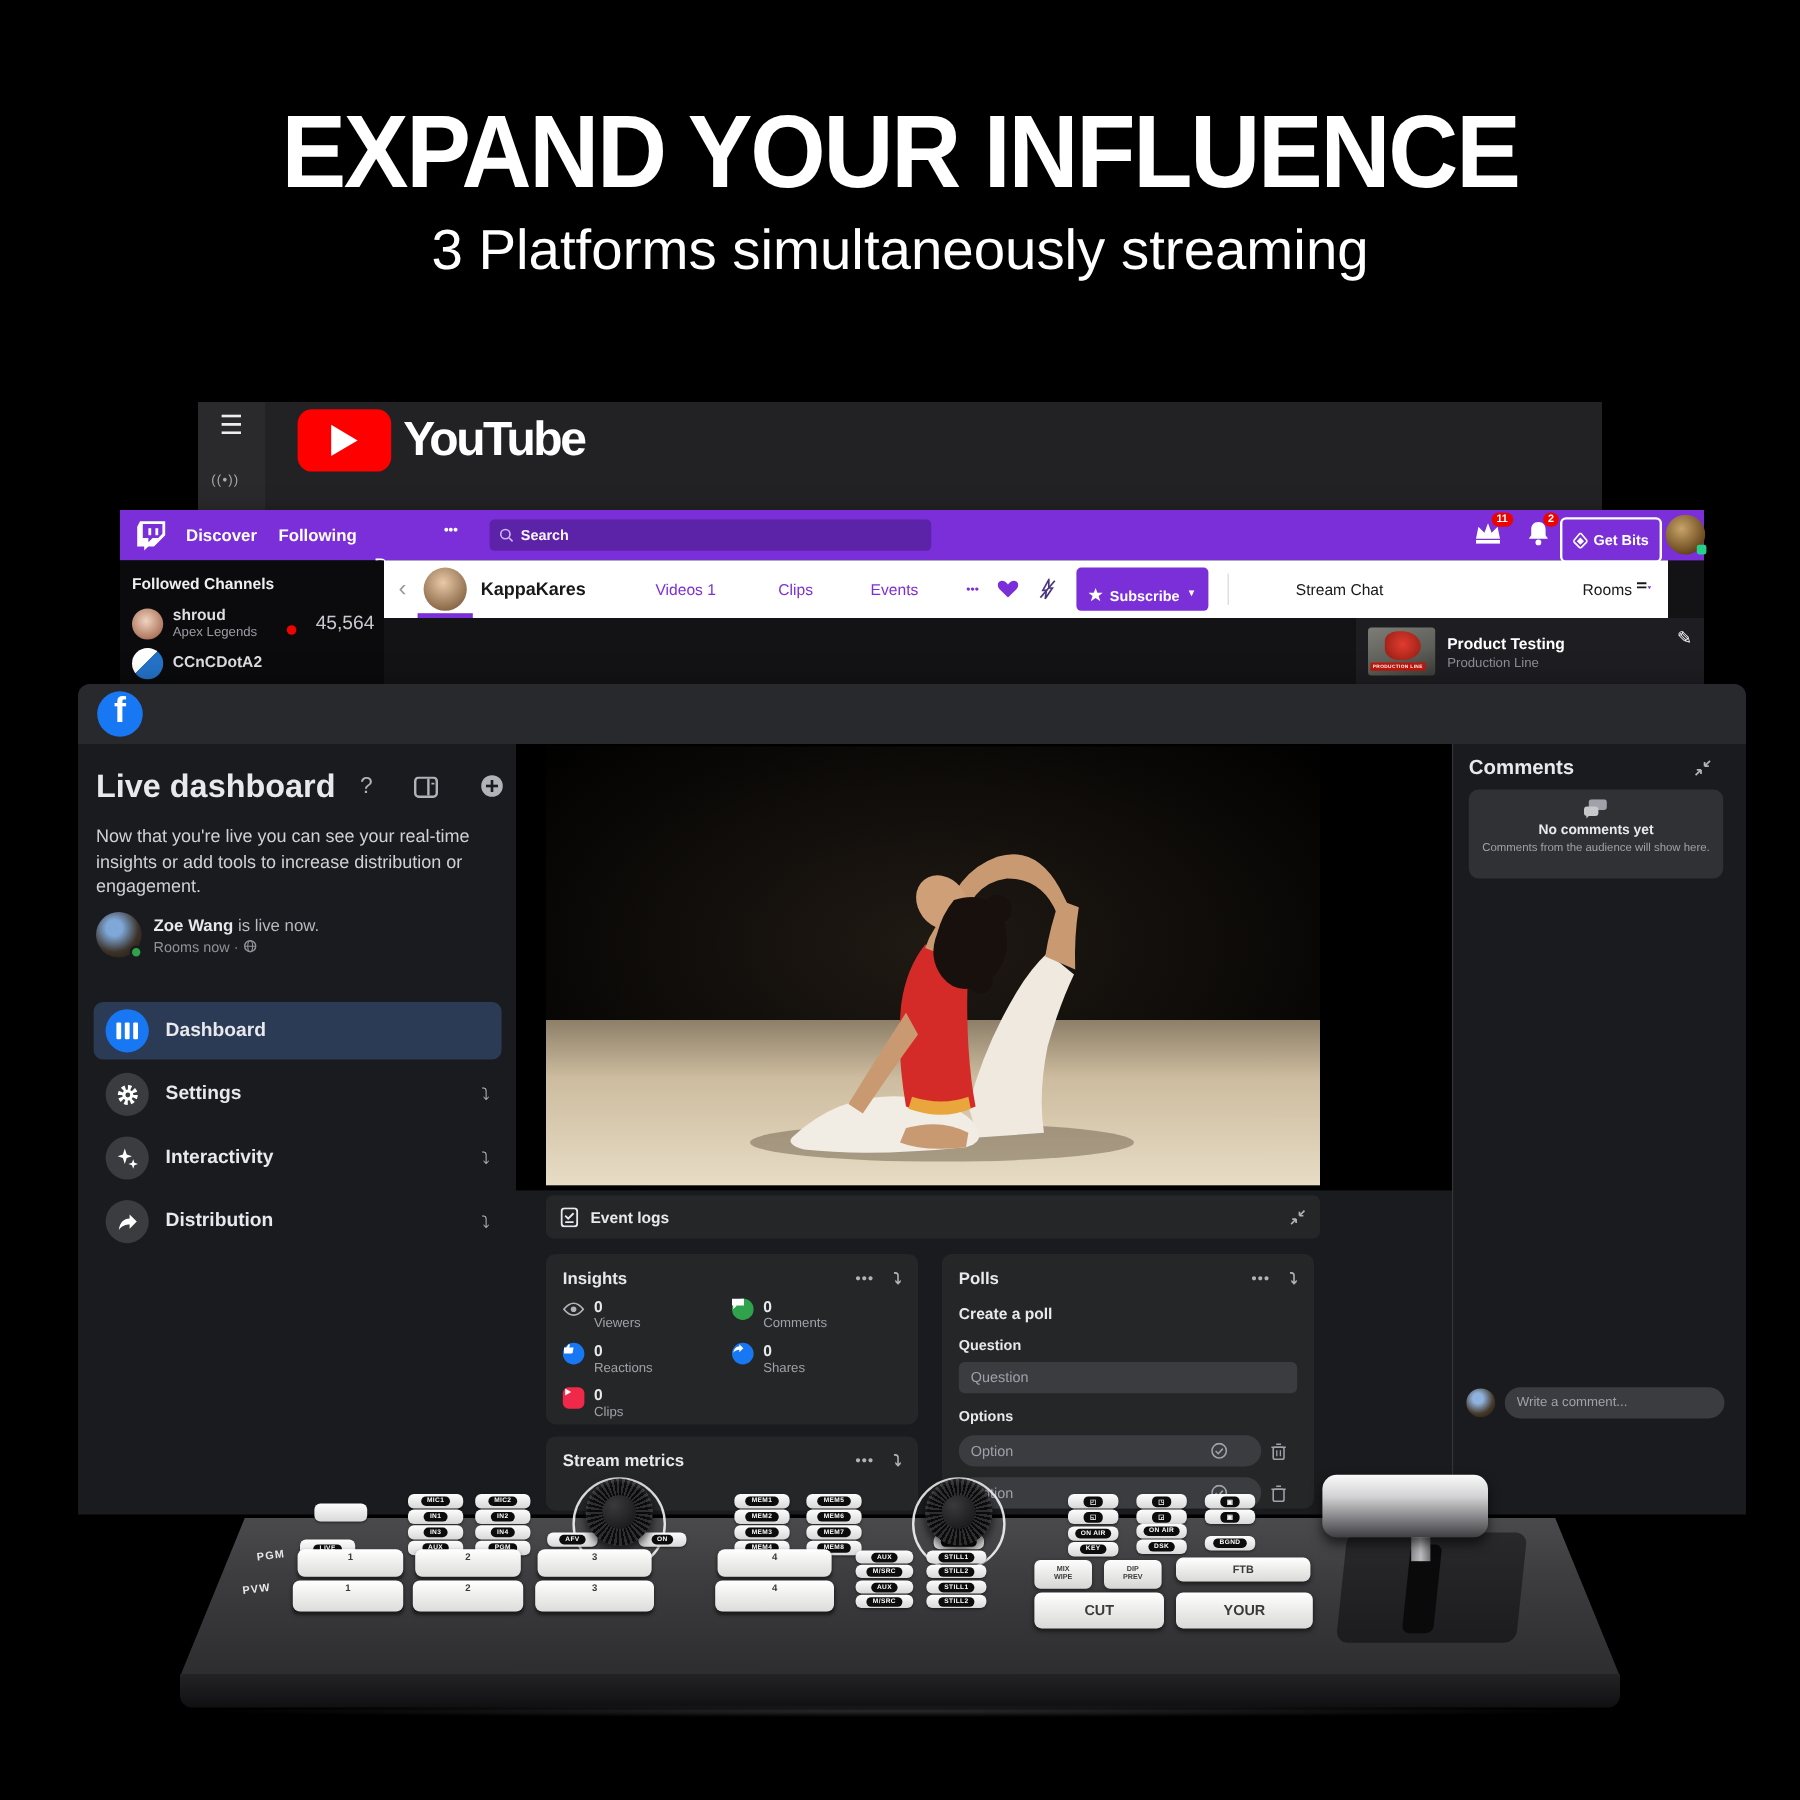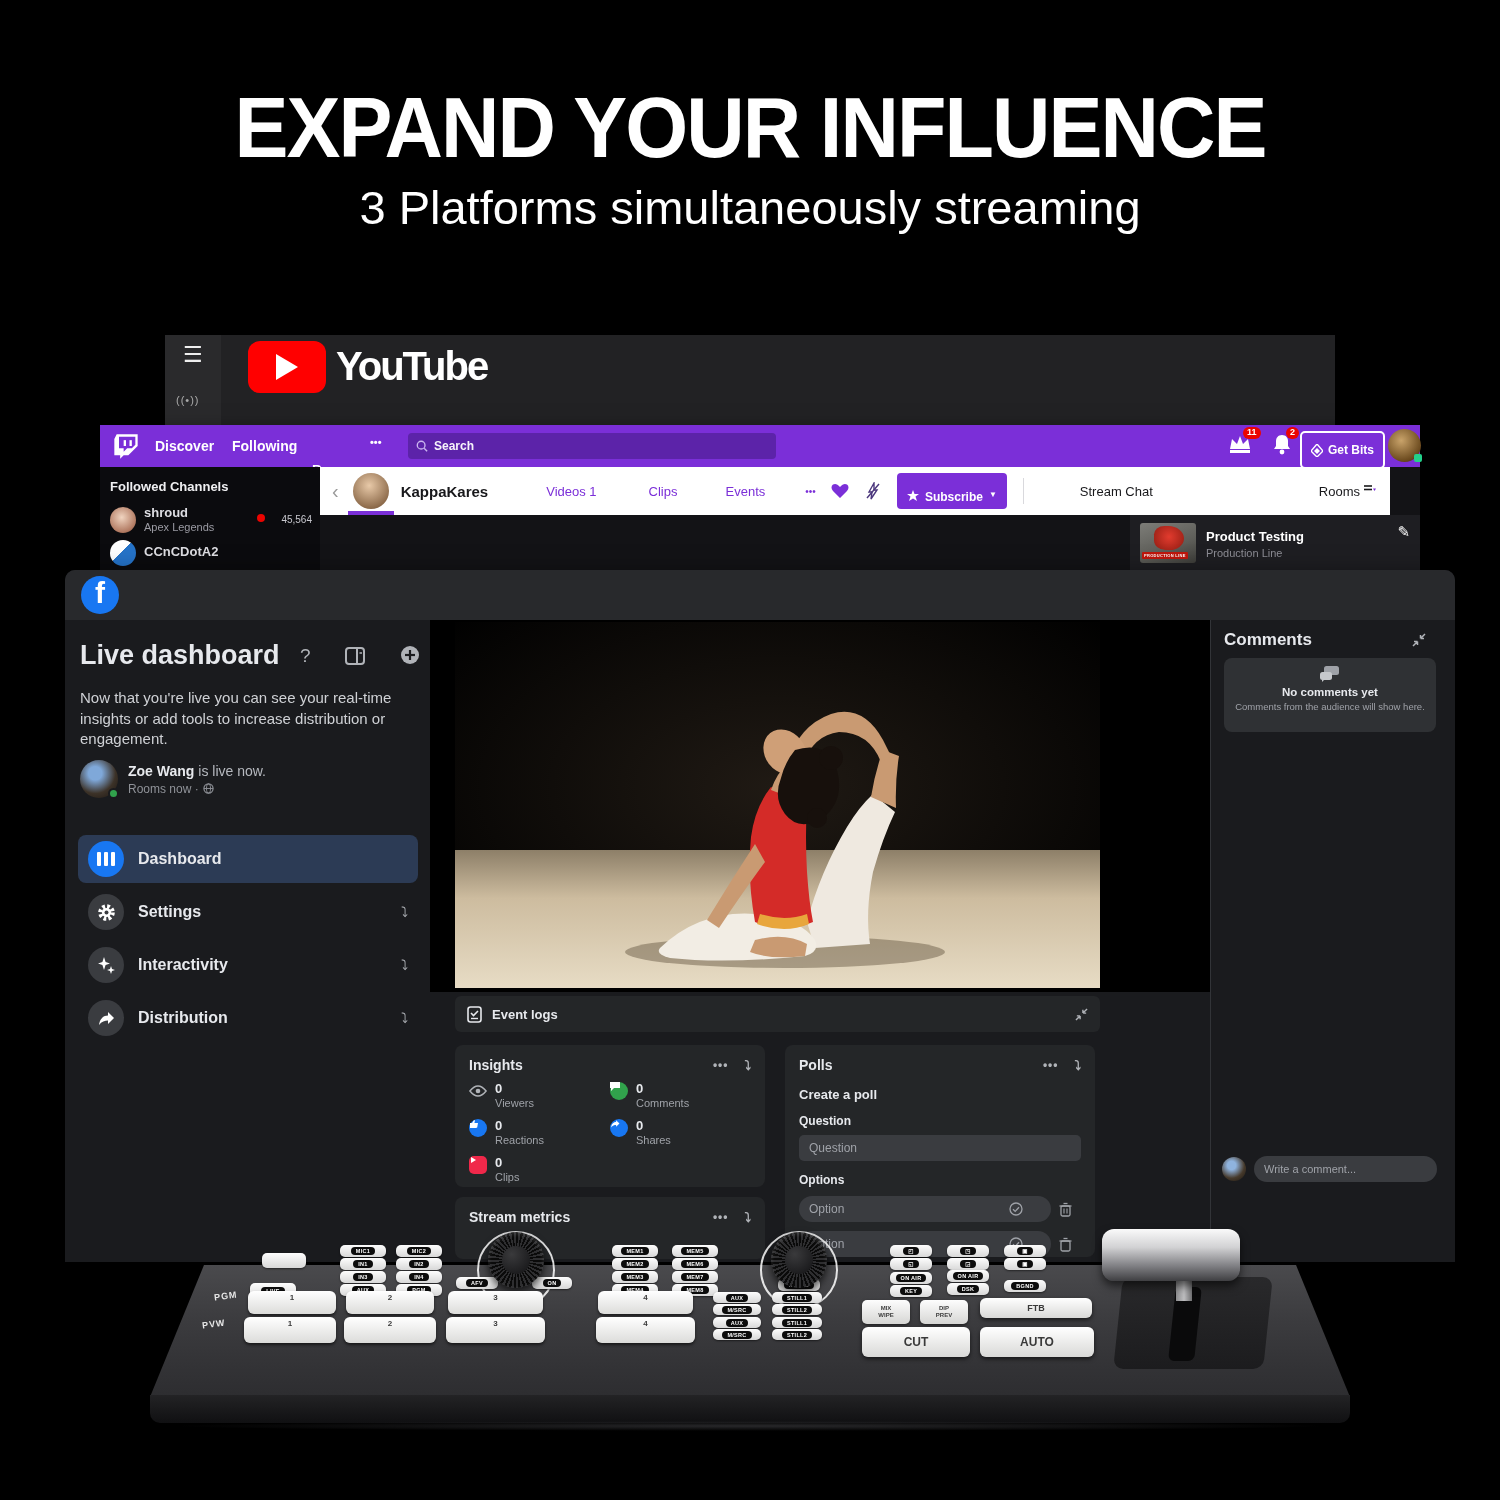--- a/index.html
+++ b/index.html
@@ -43,21 +43,21 @@
   .streamchat{color:#18181b;font-size:13px}
   .rooms{color:#18181b;font-size:13px;display:flex;align-items:flex-start;gap:4px}
 
   .tw-side{left:100px;top:467px;width:220px;height:103px;background:#0b0b0e;overflow:hidden}
   .tw-side h3{color:#efeff1;font-size:13px;font-weight:700;margin:12px 0 10px 10px}
   .fc-row{display:flex;align-items:center;padding:2px 8px 2px 10px;gap:8px}
   .fc-av1{width:26px;height:26px;border-radius:50%;background:radial-gradient(circle at 45% 40%,#f0d4c0,#b07860 70%,#5c3828);flex:none}
   .fc-av2{width:26px;height:26px;border-radius:50%;background:linear-gradient(135deg,#fff 45%,#2573c9 45%);flex:none}
   .fc-name{color:#dedee3;font-size:13px;font-weight:700;line-height:1.15}
   .fc-game{color:#9b9ba3;font-size:11px;line-height:1.15}
-  .fc-count{margin-left:auto;color:#c8c8ce;font-size:10px;display:flex;align-items:flex-start;gap:16px}
+  .fc-count{margin-left:auto;color:#c8c8ce;font-size:16px;display:flex;align-items:flex-end;gap:16px}
   .reddot{width:8px;height:8px;border-radius:50%;background:#eb0400}
 
   .tw-chatpanel{left:1130px;top:515px;width:290px;height:55px;background:#1e1e22;display:flex;align-items:flex-start;padding:8px 10px;gap:10px}
   .pl-thumb{width:56px;height:40px;border-radius:3px;background:linear-gradient(160deg,#7d7d78 0%,#5d5d58 60%,#3c3c38 100%);position:relative;overflow:hidden;flex:none}
   .pl-blob{position:absolute;left:14px;top:3px;width:30px;height:24px;background:radial-gradient(circle at 50% 45%,#e23b2e,#8f1c12);border-radius:40% 60% 55% 45%}
   .pl-band{position:absolute;left:2px;bottom:4px;font-size:4px;font-weight:700;color:#fff;background:#c0160c;padding:1px 2px;border-radius:1px;letter-spacing:.3px}
   .pl-title{color:#fff;font-size:13px;font-weight:700;margin-top:6px}
   .pl-sub{color:#8d8d95;font-size:11px;margin-top:3px}
   .pencil{margin-left:auto;color:#fff;font-size:15px}
 
@@ -712,20 +712,20 @@
       <span>DIP</span>
       <span>PREV</span>
     </div>
   <div class="wbtn" style="left:830px;top:73px;width:112px;height:20px;font-size:9px">
       <span>FTB</span>
     </div>
   <div class="wbtn" style="left:712px;top:102px;width:108px;height:30px;font-size:12px">
       <span>CUT</span>
     </div>
   <div class="wbtn" style="left:830px;top:102px;width:114px;height:30px;font-size:12px">
-      <span>AUTO</span>
+      <span>YOUR</span>
     </div>
 
   <div class="tbar-rec"></div>
   <div class="tbar-slot"></div>
   <div class="tbar-stem"></div>
   <div class="tbar-handle"></div>
 </div>
 
 </body></html>

